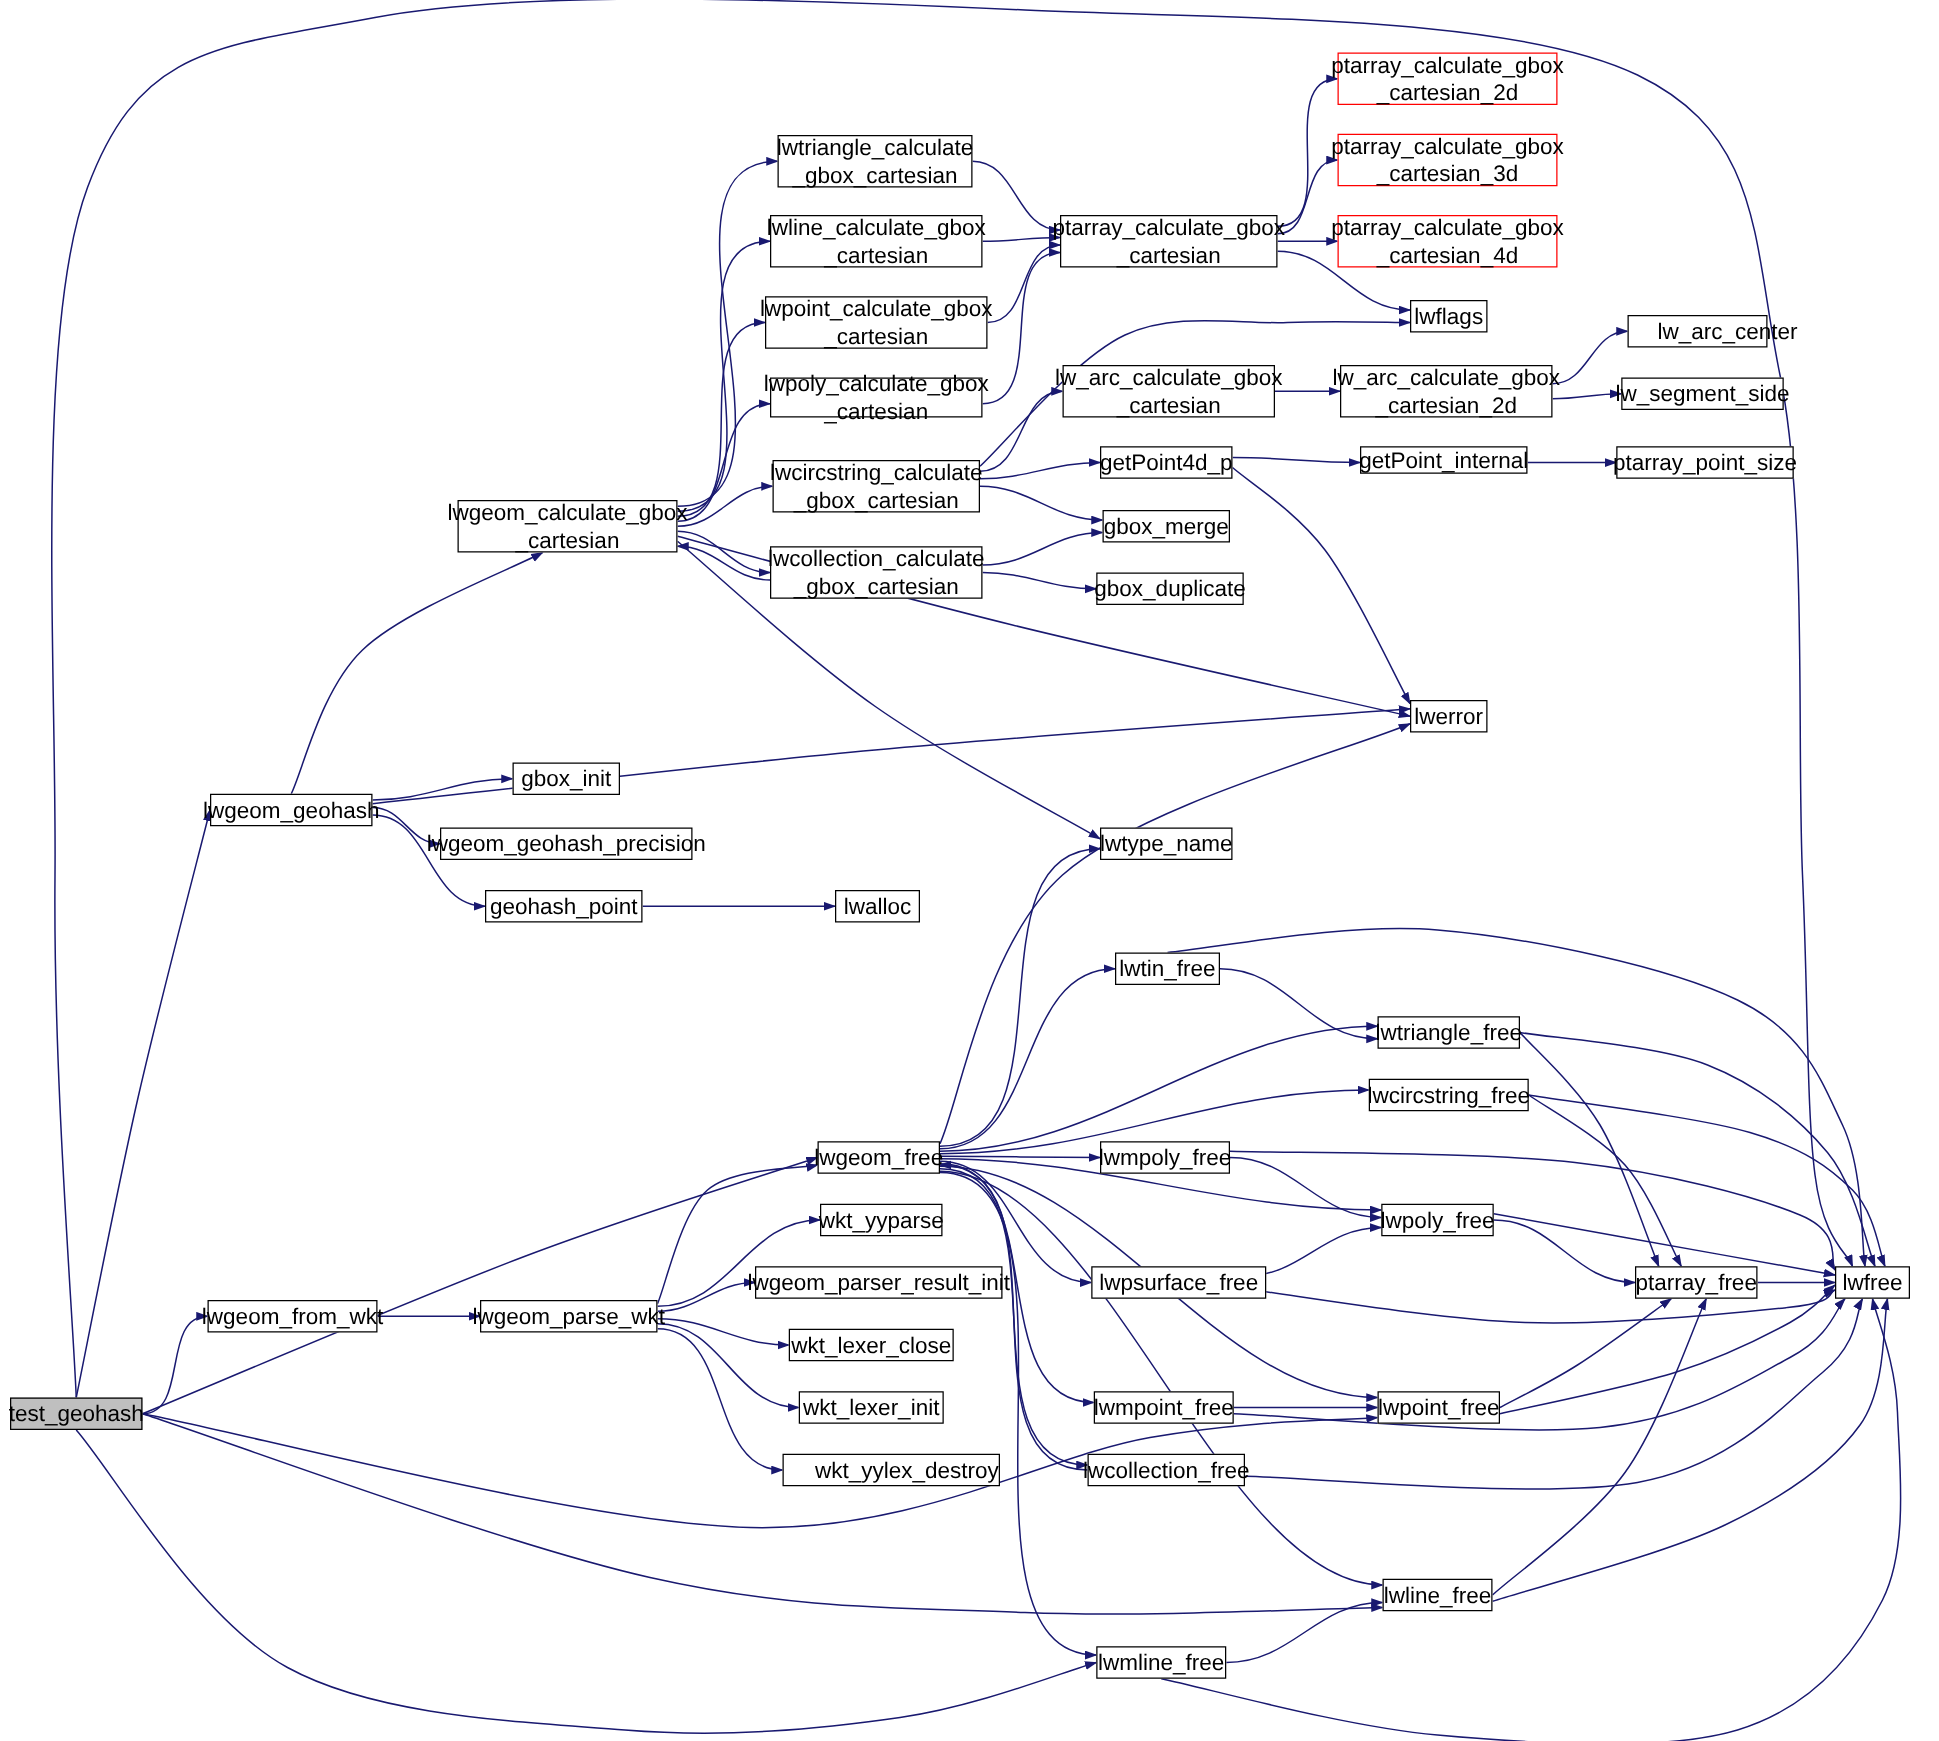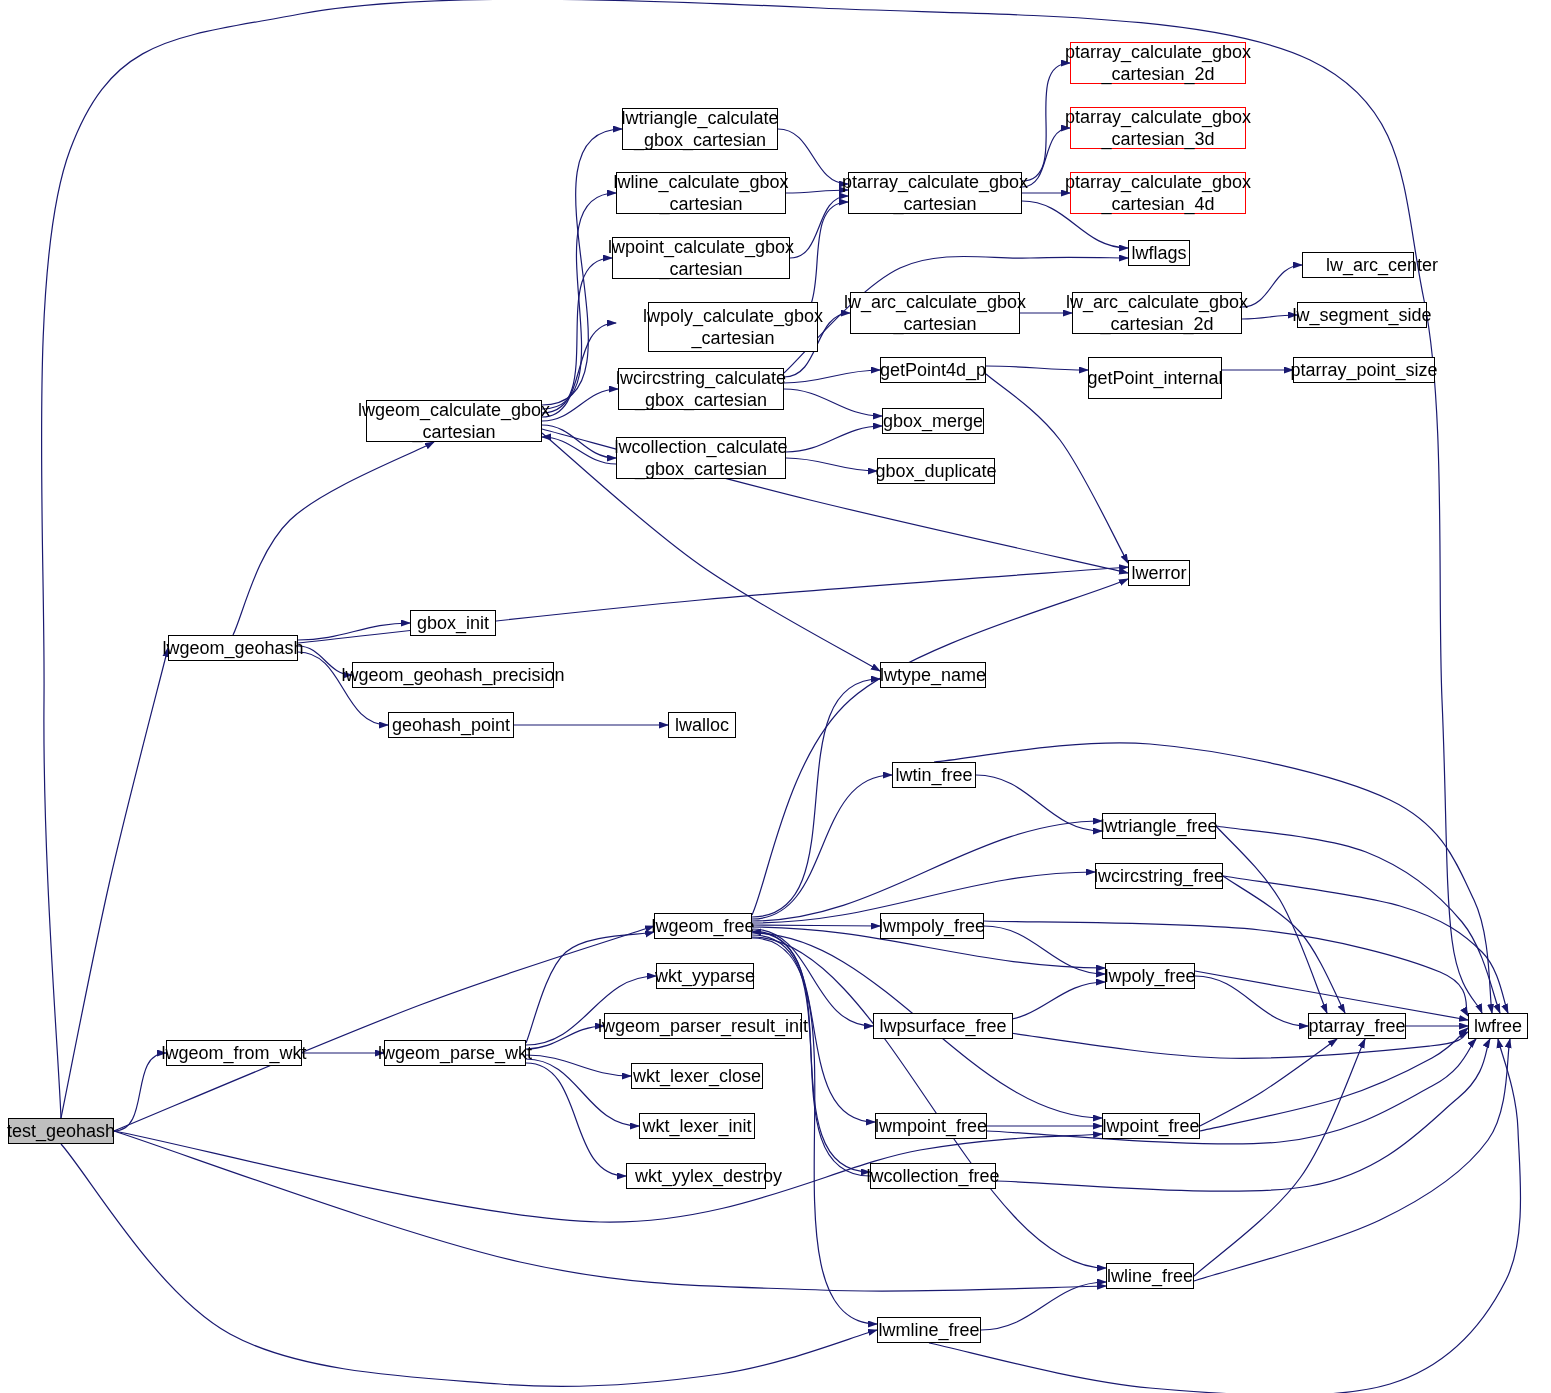--- a/index.html
+++ b/index.html
@@ -120,21 +120,21 @@
       <div class="node" style="left: 410px; top: 610px; width: 86px; height: 26px;">gbox_init</div>
       <div class="node" style="left: 352px; top: 662px; width: 202px; height: 26px;">lwgeom_geohash_precision</div>
       <div class="node" style="left: 388px; top: 712px; width: 126px; height: 26px;">geohash_point</div>
       <div class="node" style="left: 668px; top: 712px; width: 68px; height: 26px;">lwalloc</div>
       <div class="node" style="left: 622px; top: 108px; width: 156px; height: 42px;">lwtriangle_calculate
 _gbox_cartesian</div>
       <div class="node" style="left: 616px; top: 172px; width: 170px; height: 42px;">lwline_calculate_gbox
 _cartesian</div>
       <div class="node" style="left: 612px; top: 237px; width: 178px; height: 42px;">lwpoint_calculate_gbox
 _cartesian</div>
-      <div class="node" style="left: 648px; top: 302px; width: 170px; height: 50px;">lwpoly_calculate_gbox
+      <div class="node" style="left: 616px; top: 302px; width: 170px; height: 32px;">lwpoly_calculate_gbox
 _cartesian</div>
       <div class="node" style="left: 618px; top: 368px; width: 166px; height: 42px;">lwcircstring_calculate
 _gbox_cartesian</div>
       <div class="node" style="left: 616px; top: 437px; width: 170px; height: 42px;">lwcollection_calculate
 _gbox_cartesian</div>
       <div class="node" style="left: 848px; top: 172px; width: 174px; height: 42px;">ptarray_calculate_gbox
 _cartesian</div>
       <div class="node truncated" style="left: 1070px; top: 42px; width: 176px; height: 42px;">ptarray_calculate_gbox
 _cartesian_2d</div>
       <div class="node truncated" style="left: 1070px; top: 107px; width: 176px; height: 42px;">ptarray_calculate_gbox
@@ -142,40 +142,40 @@
       <div class="node truncated" style="left: 1070px; top: 172px; width: 176px; height: 42px;">ptarray_calculate_gbox
 _cartesian_4d</div>
       <div class="node" style="left: 1128px; top: 240px; width: 62px; height: 26px;">lwflags</div>
       <div class="node" style="left: 850px; top: 292px; width: 170px; height: 42px;">lw_arc_calculate_gbox
 _cartesian</div>
       <div class="node" style="left: 1072px; top: 292px; width: 170px; height: 42px;">lw_arc_calculate_gbox
 _cartesian_2d</div>
       <div class="node" style="left: 1302px; top: 252px; width: 112px; height: 26px; padding-left: 48px;">lw_arc_center</div>
       <div class="node" style="left: 1297px; top: 302px; width: 130px; height: 26px;">lw_segment_side</div>
       <div class="node" style="left: 880px; top: 357px; width: 106px; height: 26px;">getPoint4d_p</div>
-      <div class="node" style="left: 1088px; top: 357px; width: 134px; height: 42px;">getPoint_internal</div>
+      <div class="node" style="left: 1088px; top: 357px; width: 134px; height: 22px;">getPoint_internal</div>
       <div class="node" style="left: 1293px; top: 357px; width: 142px; height: 26px;">ptarray_point_size</div>
       <div class="node" style="left: 882px; top: 408px; width: 102px; height: 26px;">gbox_merge</div>
       <div class="node" style="left: 877px; top: 458px; width: 118px; height: 26px;">gbox_duplicate</div>
       <div class="node" style="left: 1128px; top: 560px; width: 62px; height: 26px;">lwerror</div>
       <div class="node" style="left: 880px; top: 662px; width: 106px; height: 26px;">lwtype_name</div>
       <div class="node" style="left: 892px; top: 762px; width: 84px; height: 26px;">lwtin_free</div>
       <div class="node" style="left: 1102px; top: 813px; width: 114px; height: 26px;">lwtriangle_free</div>
       <div class="node" style="left: 1095px; top: 863px; width: 128px; height: 26px;">lwcircstring_free</div>
       <div class="node" style="left: 654px; top: 913px; width: 98px; height: 26px;">lwgeom_free</div>
       <div class="node" style="left: 880px; top: 913px; width: 104px; height: 26px;">lwmpoly_free</div>
       <div class="node" style="left: 1105px; top: 963px; width: 90px; height: 26px;">lwpoly_free</div>
       <div class="node" style="left: 873px; top: 1013px; width: 140px; height: 26px;">lwpsurface_free</div>
       <div class="node" style="left: 1308px; top: 1013px; width: 98px; height: 26px;">ptarray_free</div>
       <div class="node" style="left: 1468px; top: 1013px; width: 60px; height: 26px;">lwfree</div>
       <div class="node" style="left: 656px; top: 963px; width: 98px; height: 26px;">wkt_yyparse</div>
       <div class="node" style="left: 604px; top: 1013px; width: 198px; height: 26px;">lwgeom_parser_result_init</div>
       <div class="node" style="left: 384px; top: 1040px; width: 142px; height: 26px;">lwgeom_parse_wkt</div>
       <div class="node" style="left: 631px; top: 1063px; width: 132px; height: 26px;">wkt_lexer_close</div>
       <div class="node" style="left: 639px; top: 1113px; width: 116px; height: 26px;">wkt_lexer_init</div>
-      <div class="node" style="left: 626px; top: 1163px; width: 140px; height: 26px; padding-left: 25px;">wkt_yylex_destroy</div>
+      <div class="node" style="left: 626px; top: 1163px; width: 174px; height: 26px; padding-left: 25px;">wkt_yylex_destroy</div>
       <div class="node" style="left: 875px; top: 1113px; width: 112px; height: 26px;">lwmpoint_free</div>
       <div class="node" style="left: 1102px; top: 1113px; width: 98px; height: 26px;">lwpoint_free</div>
       <div class="node" style="left: 870px; top: 1163px; width: 126px; height: 26px;">lwcollection_free</div>
       <div class="node" style="left: 1106px; top: 1263px; width: 88px; height: 26px;">lwline_free</div>
       <div class="node" style="left: 877px; top: 1317px; width: 104px; height: 26px;">lwmline_free</div>
     </div>
 </div>
 
 </body></html>

